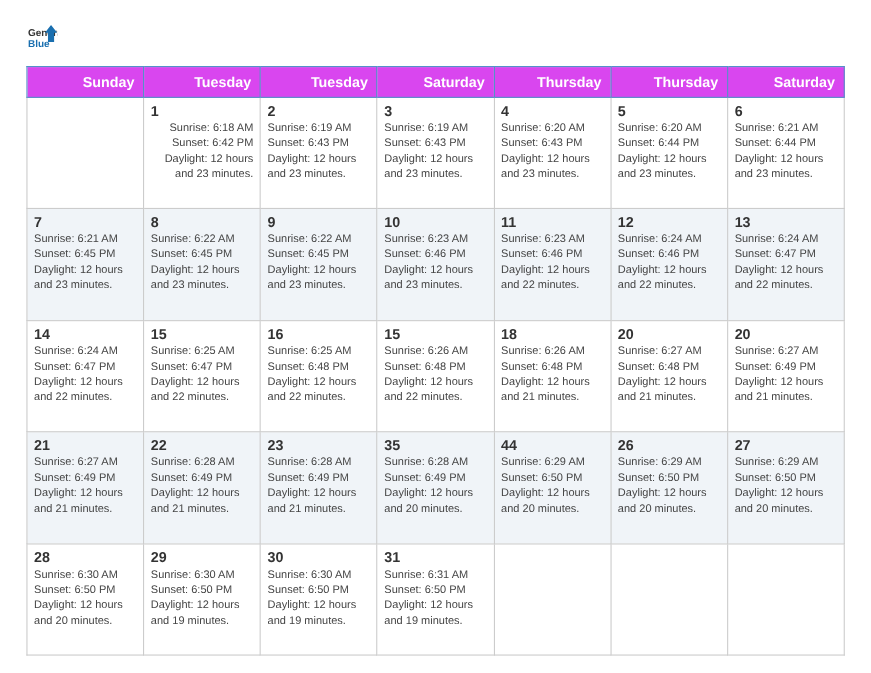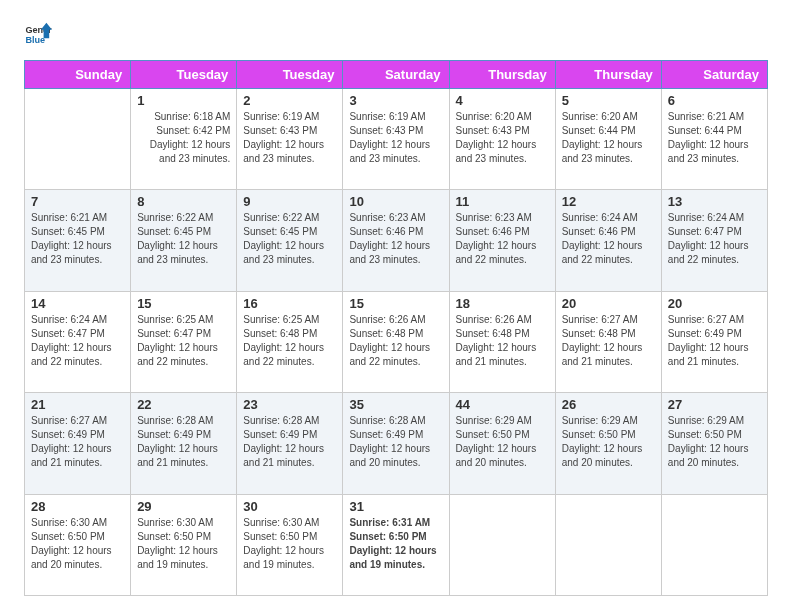--- a/index.html
+++ b/index.html
@@ -334,21 +334,21 @@
           </td>
           <td>
             <span class="day-number">30</span>
             <div class="cell-text" style="white-space: pre-line;">Sunrise: 6:30 AM
 Sunset: 6:50 PM
 Daylight: 12 hours
 and 19 minutes.</div>
           </td>
           <td>
             <span class="day-number">31</span>
-            <div class="cell-text" style="white-space: pre-line; font-weight: bold;">Sunrise: 6:31 AM
+            <div class="cell-text" style="white-space: pre-line;">Sunrise: 6:31 AM
 Sunset: 6:50 PM
 Daylight: 12 hours
 and 19 minutes.</div>
           </td>
           <td class="empty-cell"></td>
           <td class="empty-cell"></td>
           <td class="empty-cell"></td>
         </tr>
       </tbody>
   </table>

